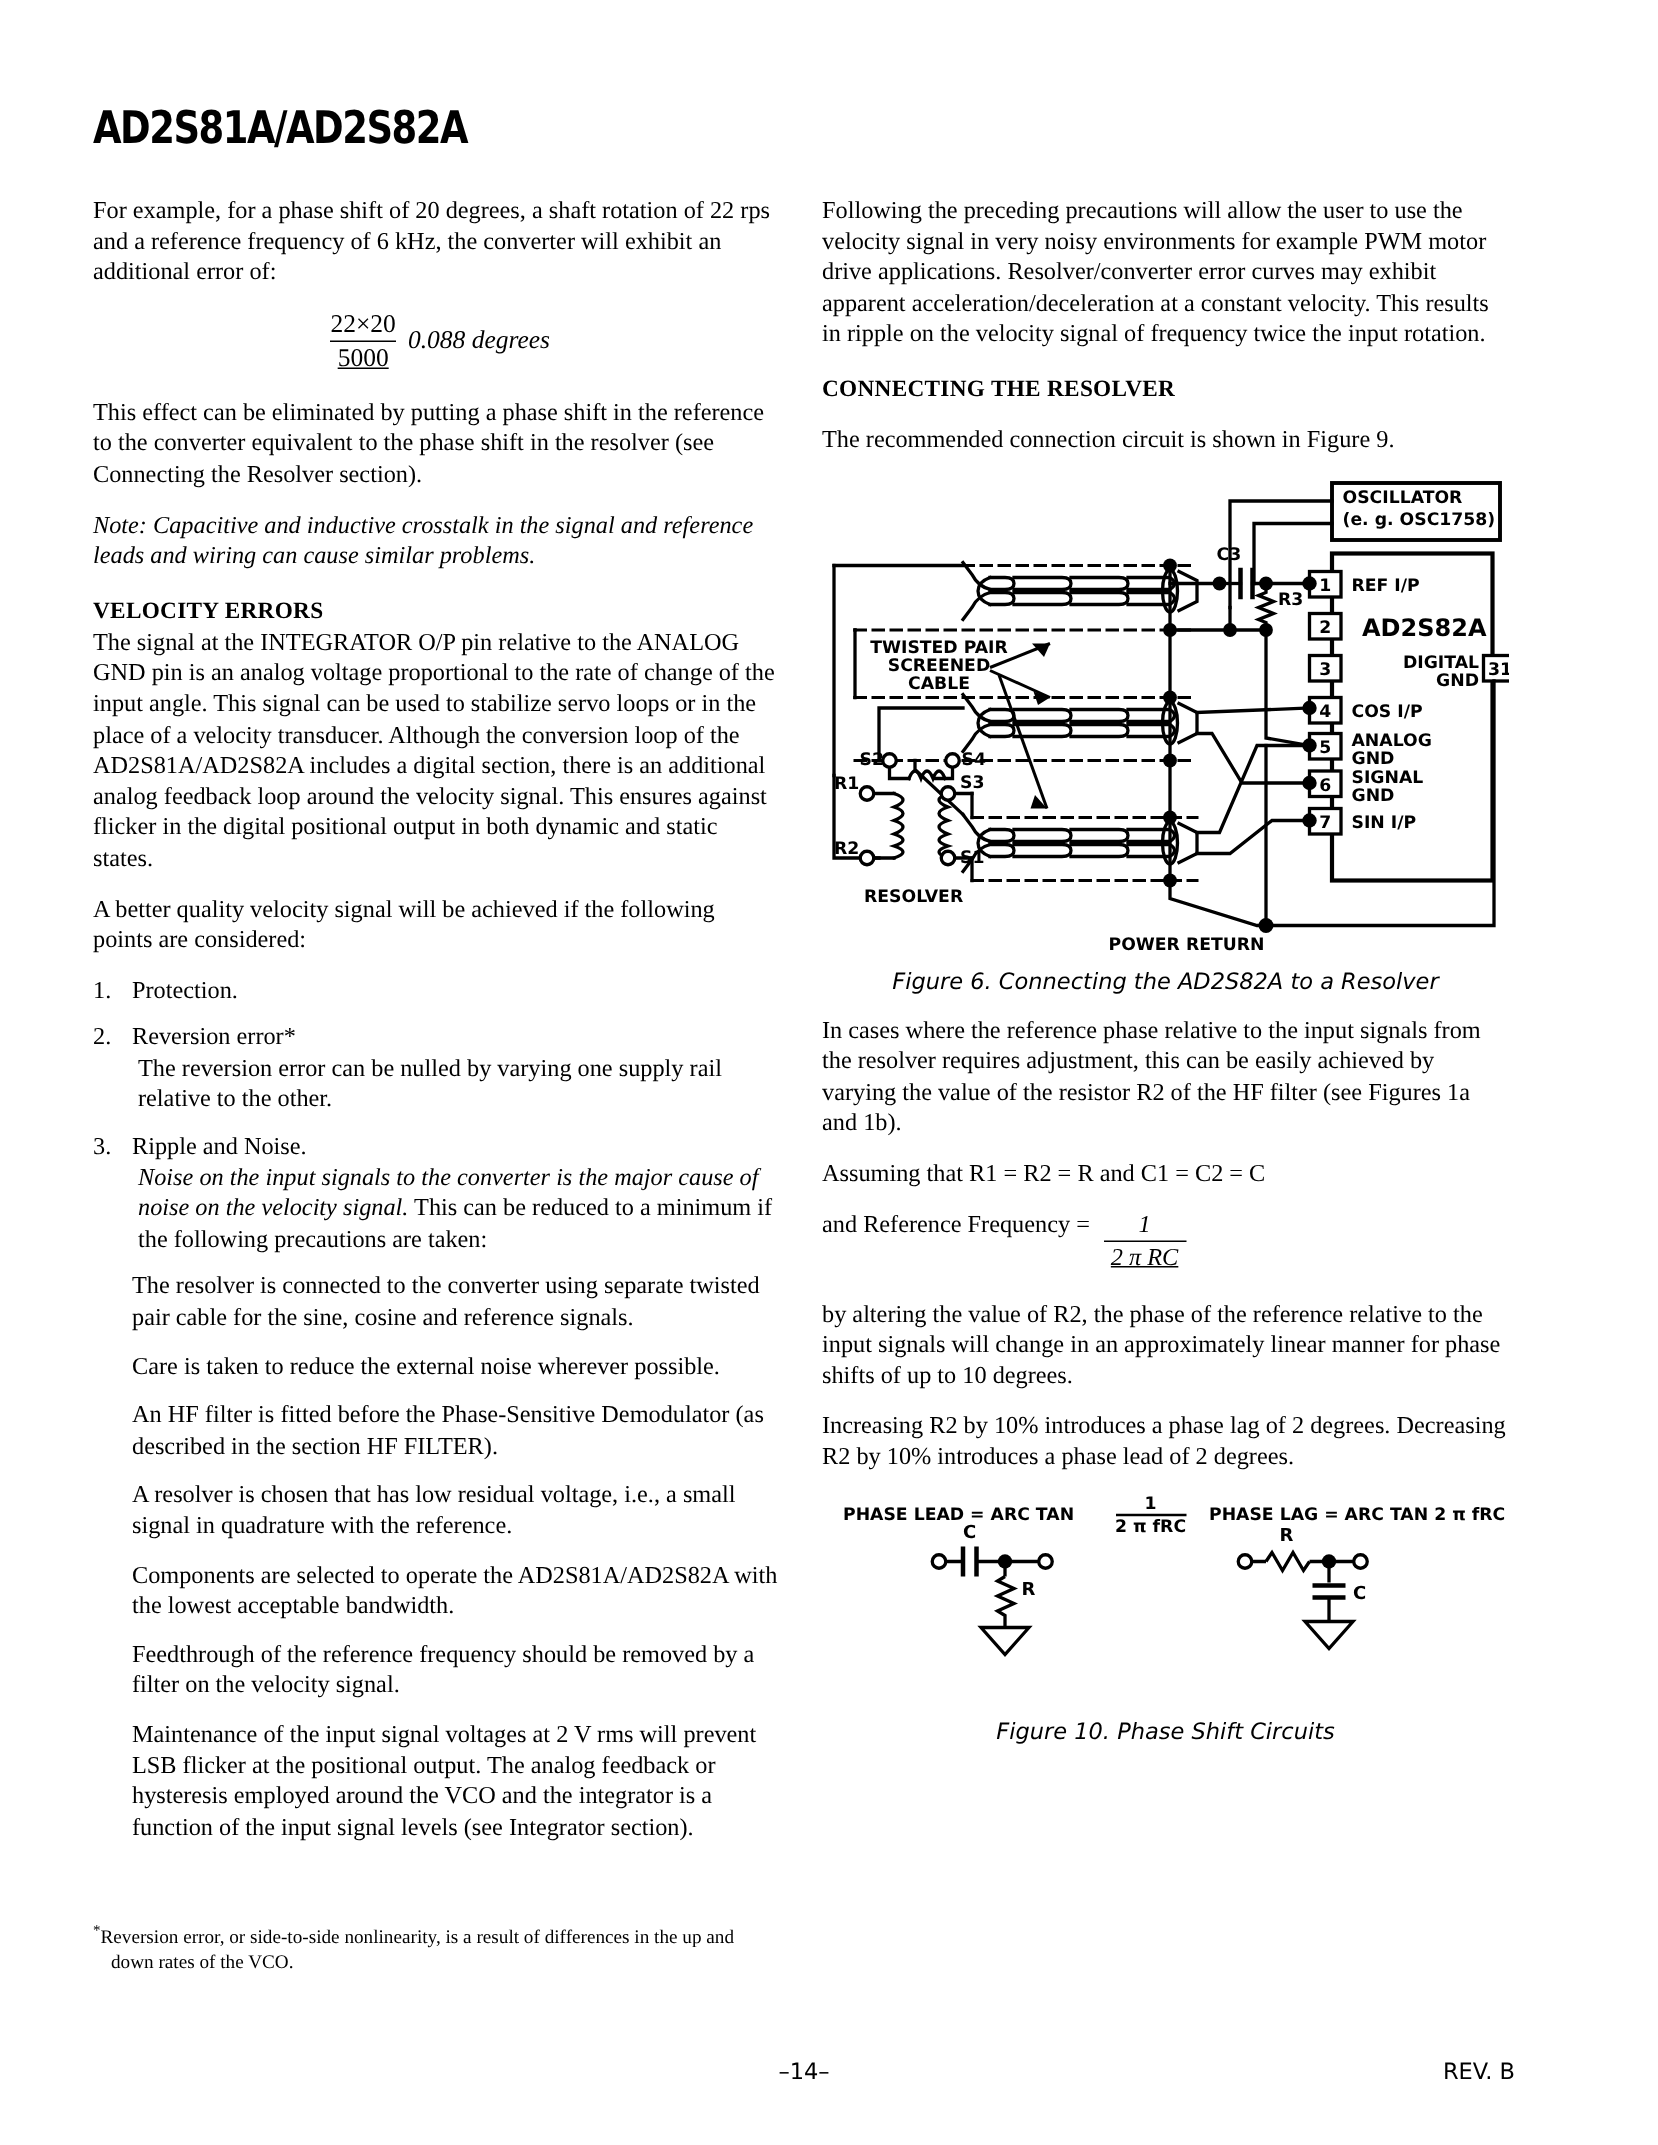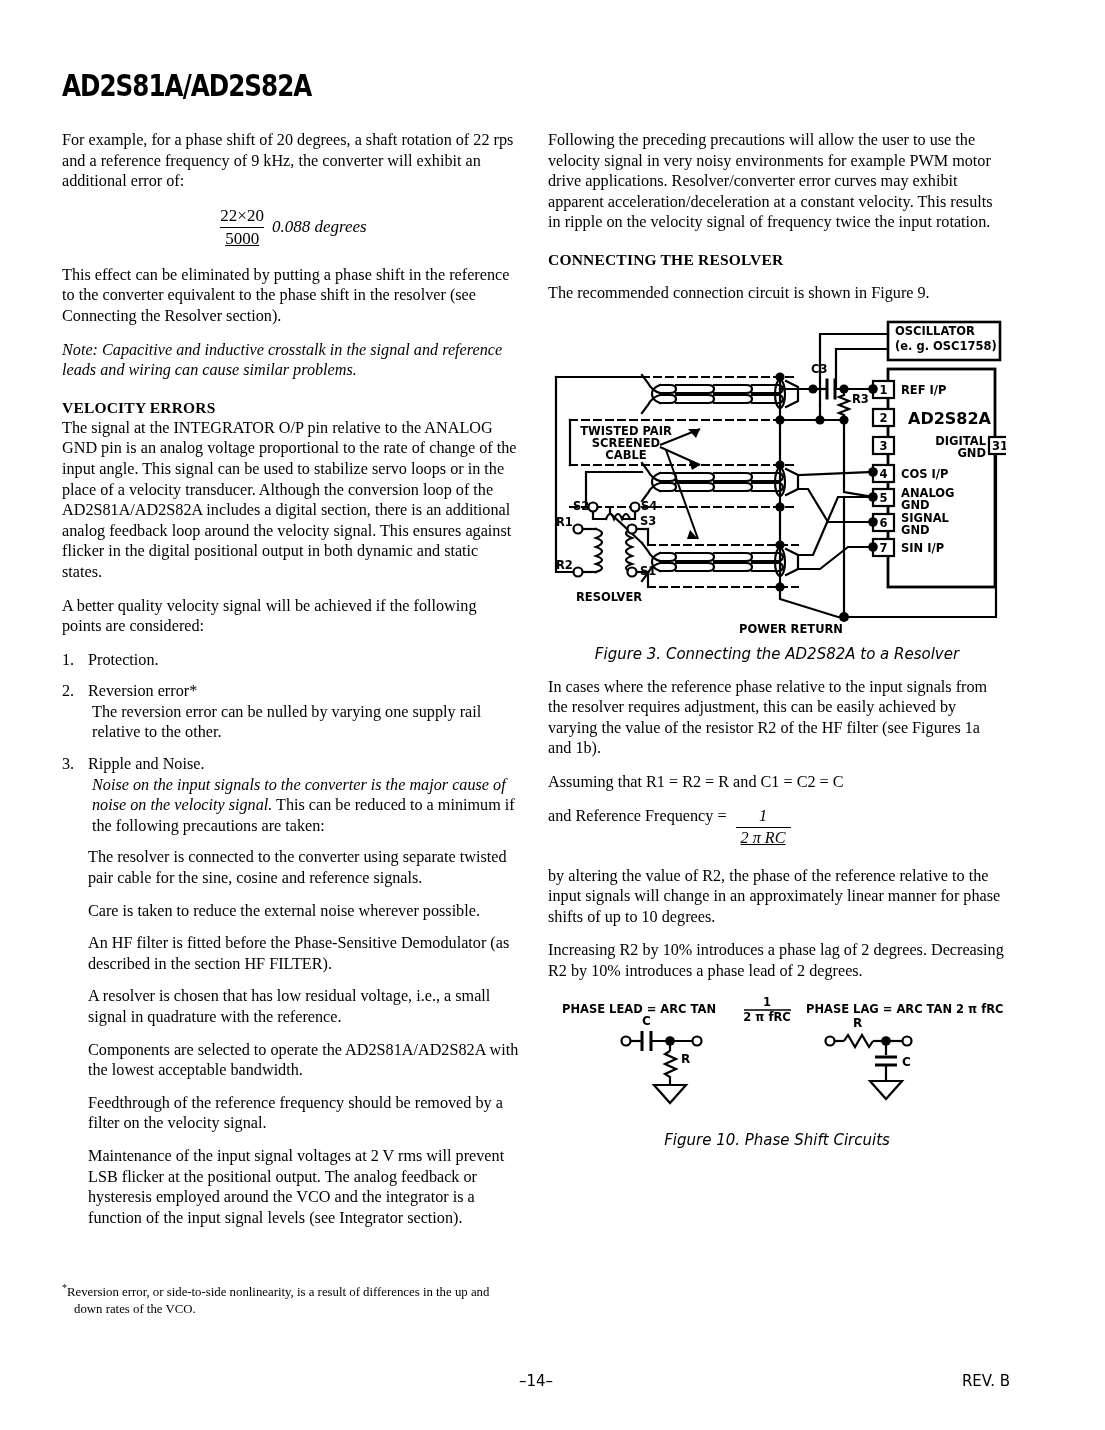--- a/index.html
+++ b/index.html
@@ -109,21 +109,21 @@
 </style>
 </head>
 <body>
 
 <div class="page">
 
   <div class="doc-title">AD2S81A/AD2S82A</div>
 
   <div class="col col-left">
 
-    <p class="body">For example, for a phase shift of 20 degrees, a shaft rotation of 22 rps and a reference frequency of 9 kHz, the converter will exhibit an additional error of:</p>
+    <p class="body">For example, for a phase shift of 20 degrees, a shaft rotation of 22 rps and a reference frequency of 6 kHz, the converter will exhibit an additional error of:</p>
 
     <div class="formula-block">
       <span class="frac">
         <span class="num">22×20</span>
         <span class="den">5000</span>
       </span>
       <span class="after-frac ital">0.088 degrees</span>
     </div>
 
     <p class="body">This effect can be eliminated by putting a phase shift in the reference to the converter equivalent to the phase shift in the resolver (see Connecting the Resolver section).</p>
@@ -390,21 +390,21 @@
           <text x="92" y="208">S3</text>
           <text x="92" y="258">S1</text>
           <text x="8" y="209">R1</text>
           <text x="8" y="252">R2</text>
           <text x="28" y="284">RESOLVER</text>
           <text x="243" y="316" text-anchor="middle">POWER RETURN</text>
         </g>
       </svg>
     </div>
 
-    <div class="fig-caption">Figure 3.  Connecting the AD2S82A to a Resolver</div>
+    <div class="fig-caption">Figure 6.  Connecting the AD2S82A to a Resolver</div>
 
     <p class="body">In cases where the reference phase relative to the input signals from the resolver requires adjustment, this can be easily achieved by varying the value of the resistor R2 of the HF filter (see Figures 1a and 1b).</p>
     <p class="body">Assuming that R1 = R2 = R and C1 = C2 = C</p>
 
     <div class="reffreq">
       <span>and Reference Frequency =</span>
       <span class="frac fr">
         <span class="num">1</span>
         <span class="den">2 π RC</span>
       </span>
@@ -457,18 +457,18 @@
           <path d="M322 86 L354 86 L338 104 Z" fill="none"></path>
         </g>
         <circle cx="282" cy="46" r="4.5" fill="#fff" stroke="#000" stroke-width="2.2"></circle>
         <circle cx="359" cy="46" r="4.5" fill="#fff" stroke="#000" stroke-width="2.2"></circle>
         <circle cx="338" cy="46" r="4.8" fill="#000"></circle>
         <text class="lbl" x="305" y="32" font-size="12" fill="#000">R</text>
         <text class="lbl" x="354" y="71" font-size="12" fill="#000">C</text>
       </svg>
     </div>
 
-    <div class="fig-caption" style="margin-top:6px">Figure 10.  Phase Shift Circuits</div>
+    <div class="fig-caption" style="margin-top:20px">Figure 10.  Phase Shift Circuits</div>
   </div>
 
   <div class="pagenum">–14–</div>
   <div class="rev">REV. B</div>
 </div>
 
 </body></html>

